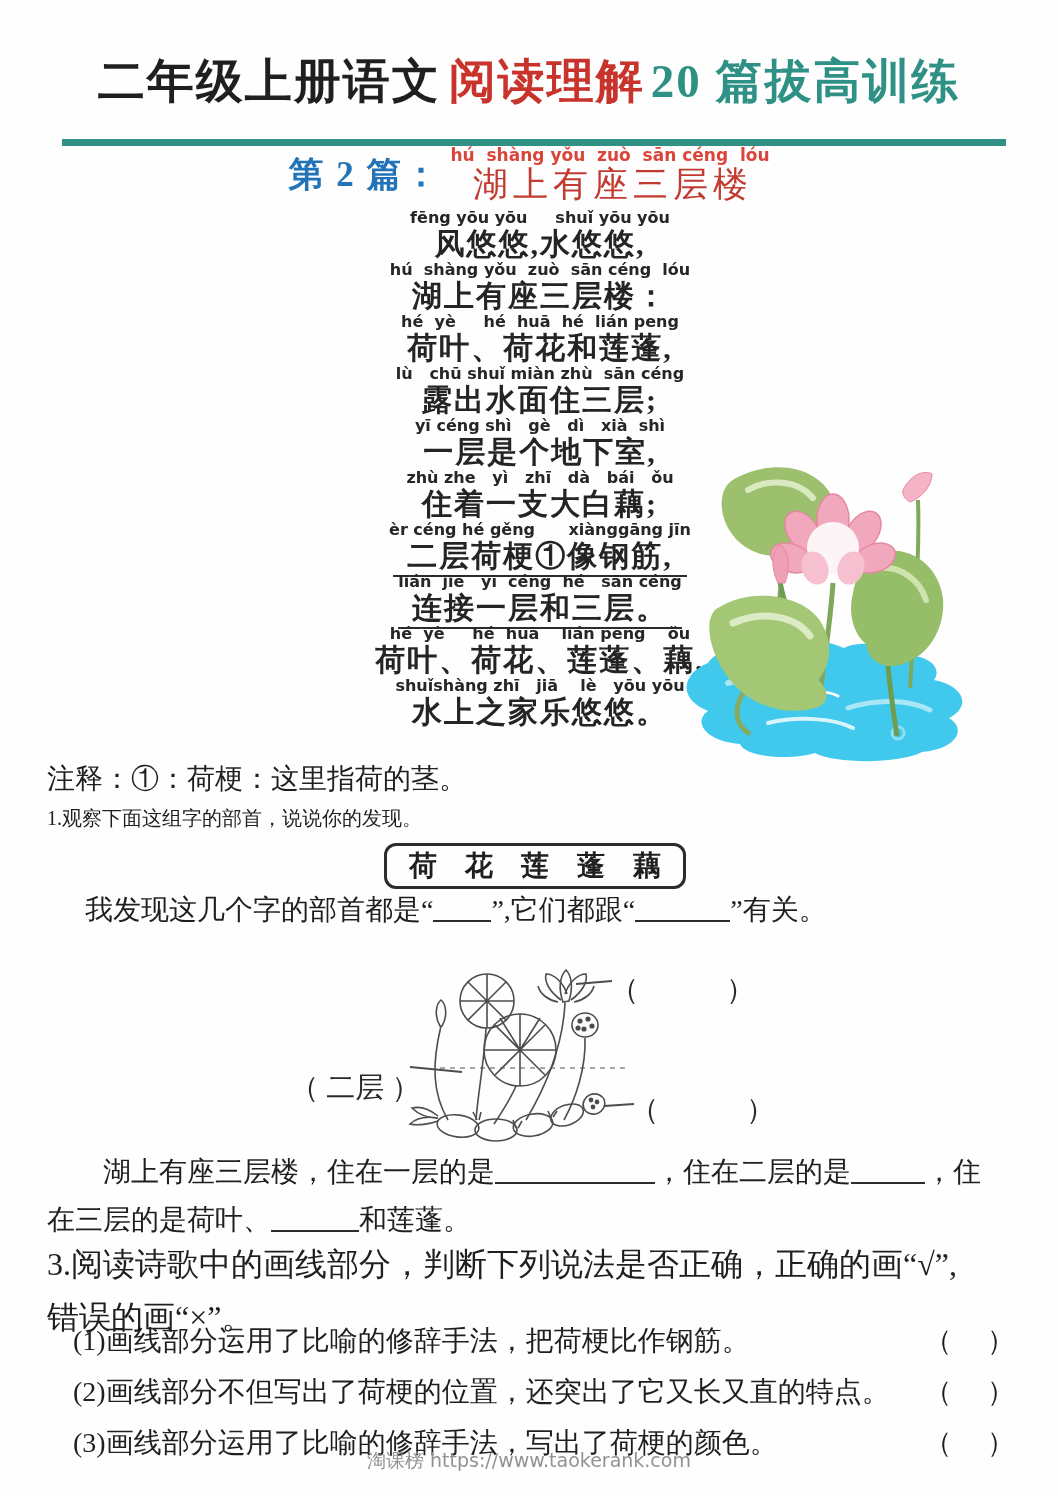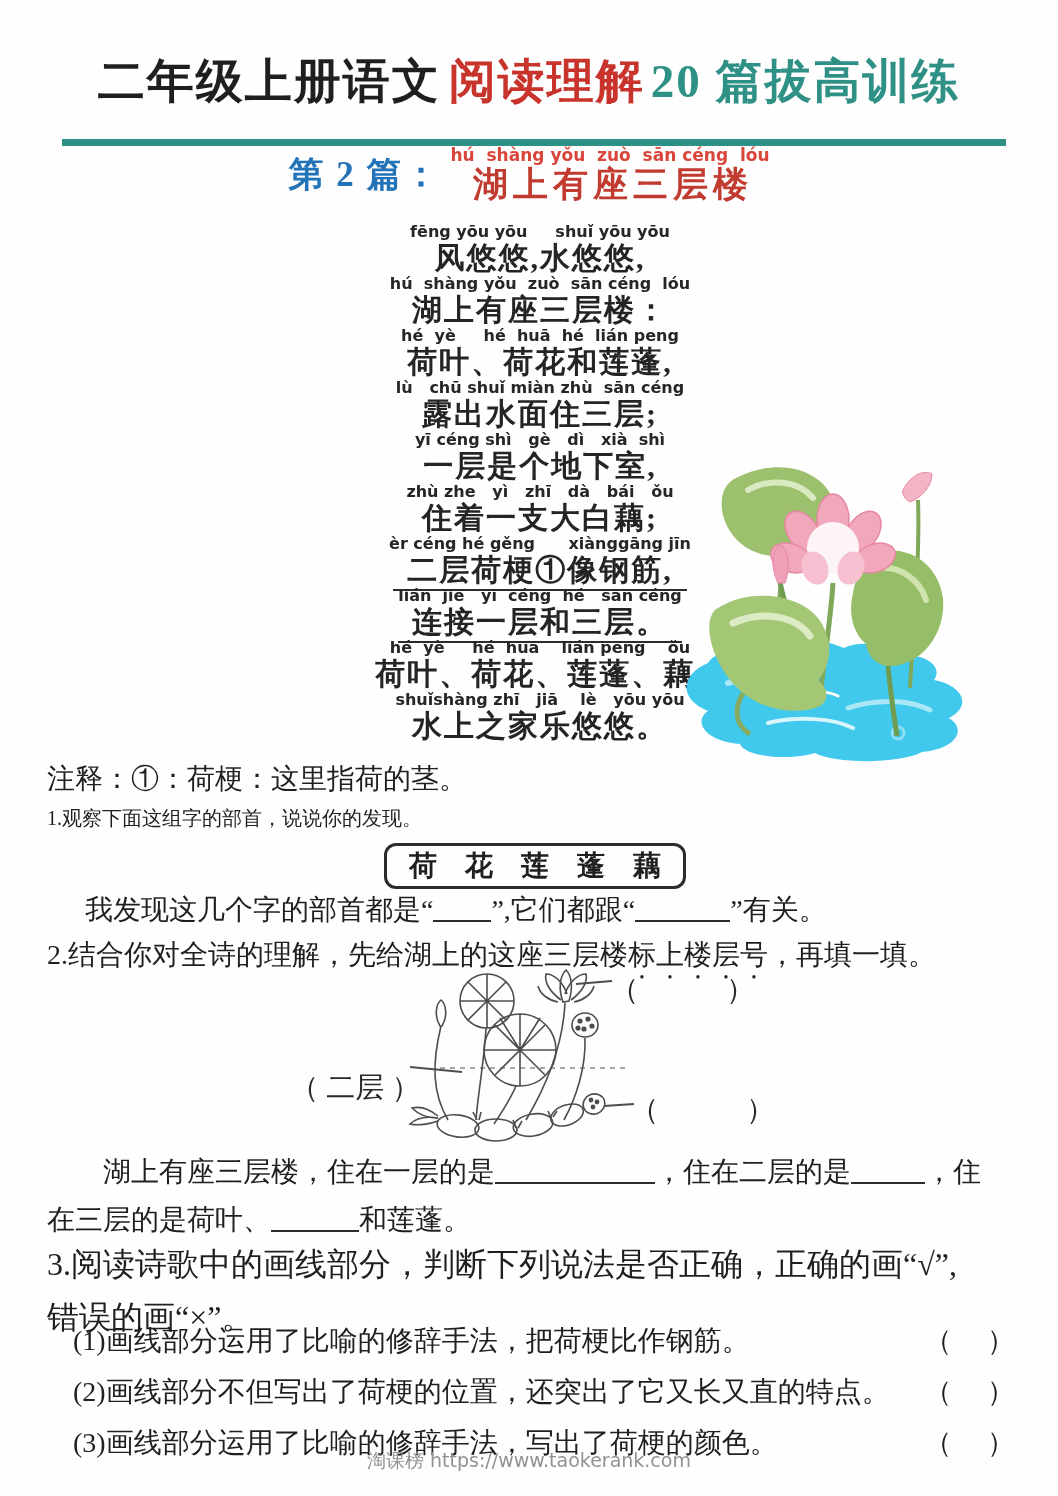--- a/index.html
+++ b/index.html
@@ -21,23 +21,23 @@
   .title .t-teal{color:var(--teal); margin-left:6px;}
   .rule{position:absolute; top:139px; left:62px; width:944px; height:7px; background:var(--teal);}
   .subtitle{
     position:absolute; top:147px; left:0; right:0;
     display:flex; justify-content:center; align-items:center; gap:10px;
   }
   .sub-index{color:var(--blue); font-size:35px; font-weight:bold; letter-spacing:2px; padding-bottom:3px;}
   .sub-main{display:flex; flex-direction:column; align-items:center;}
   .sub-py{color:var(--py-red); font-size:17px; font-weight:bold; line-height:1.05;
     font-family:"DejaVu Sans","Liberation Sans",sans-serif; white-space:pre;}
-  .sub-zh{color:var(--sub-red); font-size:35px; font-weight:bold; letter-spacing:5px; line-height:1.15;margin-left:6px;}
-  
-  .poem{position:absolute; top:223px; left:310px; width:460px; text-align:center;}
+  .sub-zh{color:var(--sub-red); font-size:35px; font-weight:normal; letter-spacing:5px; line-height:1.15;margin-left:6px;}
+  
+  .poem{position:absolute; top:209px; left:310px; width:460px; text-align:center;}
   .pline{height:52px;}
   .py{display:block; font-family:"DejaVu Sans","Liberation Sans",sans-serif;
     font-size:16px; font-weight:600; color:#262626; line-height:1.1; white-space:pre;}
   .zh{display:inline-block; font-size:30px; font-weight:bold; letter-spacing:2px; line-height:1.15; color:#242424;}
   .pline.u .zh{border-bottom:2.5px solid #2c2c2c; padding:0 14px 2px;}
   
   .note{position:absolute; left:47px; top:760px; font-size:28px;}
   .q1p{position:absolute; left:47px; top:805px; font-size:20px;}
   .charbox{
     position:absolute; left:384px; top:843px; width:296px; height:40px;
@@ -148,21 +148,20 @@
   <div class="q1p">1.观察下面这组字的部首，说说你的发现。</div>
   <div class="charbox">
       <span>荷</span>
       <span>花</span>
       <span>莲</span>
       <span>蓬</span>
       <span>藕</span>
     </div>
   <div class="q1fill">我发现这几个字的部首都是“<span class="blank" style="width: 58px;"></span>”,它们都跟“<span class="blank" style="width: 95px;"></span>”有关。</div>
 
-  <div class="q2p"><span>2.结合你对全诗的理解，先给湖上的这座三层楼</span><span class="em-dots">标上楼层号</span><span>，再填一填。</span></div>
 
   <div class="fig">
     <svg width="740" height="186" viewBox="0 0 740 186">
       <g stroke="#4d4d4d" stroke-width="1.6" fill="none">
 
         <path d="M160,100 L345,100" stroke="#8a8a8a" stroke-dasharray="5 5"></path>
 
         <path d="M161,58 C152,95 152,125 168,152"></path>
         <path d="M206,60 C204,95 198,125 196,152"></path>
         <path d="M236,118 C230,132 222,144 214,156"></path>

